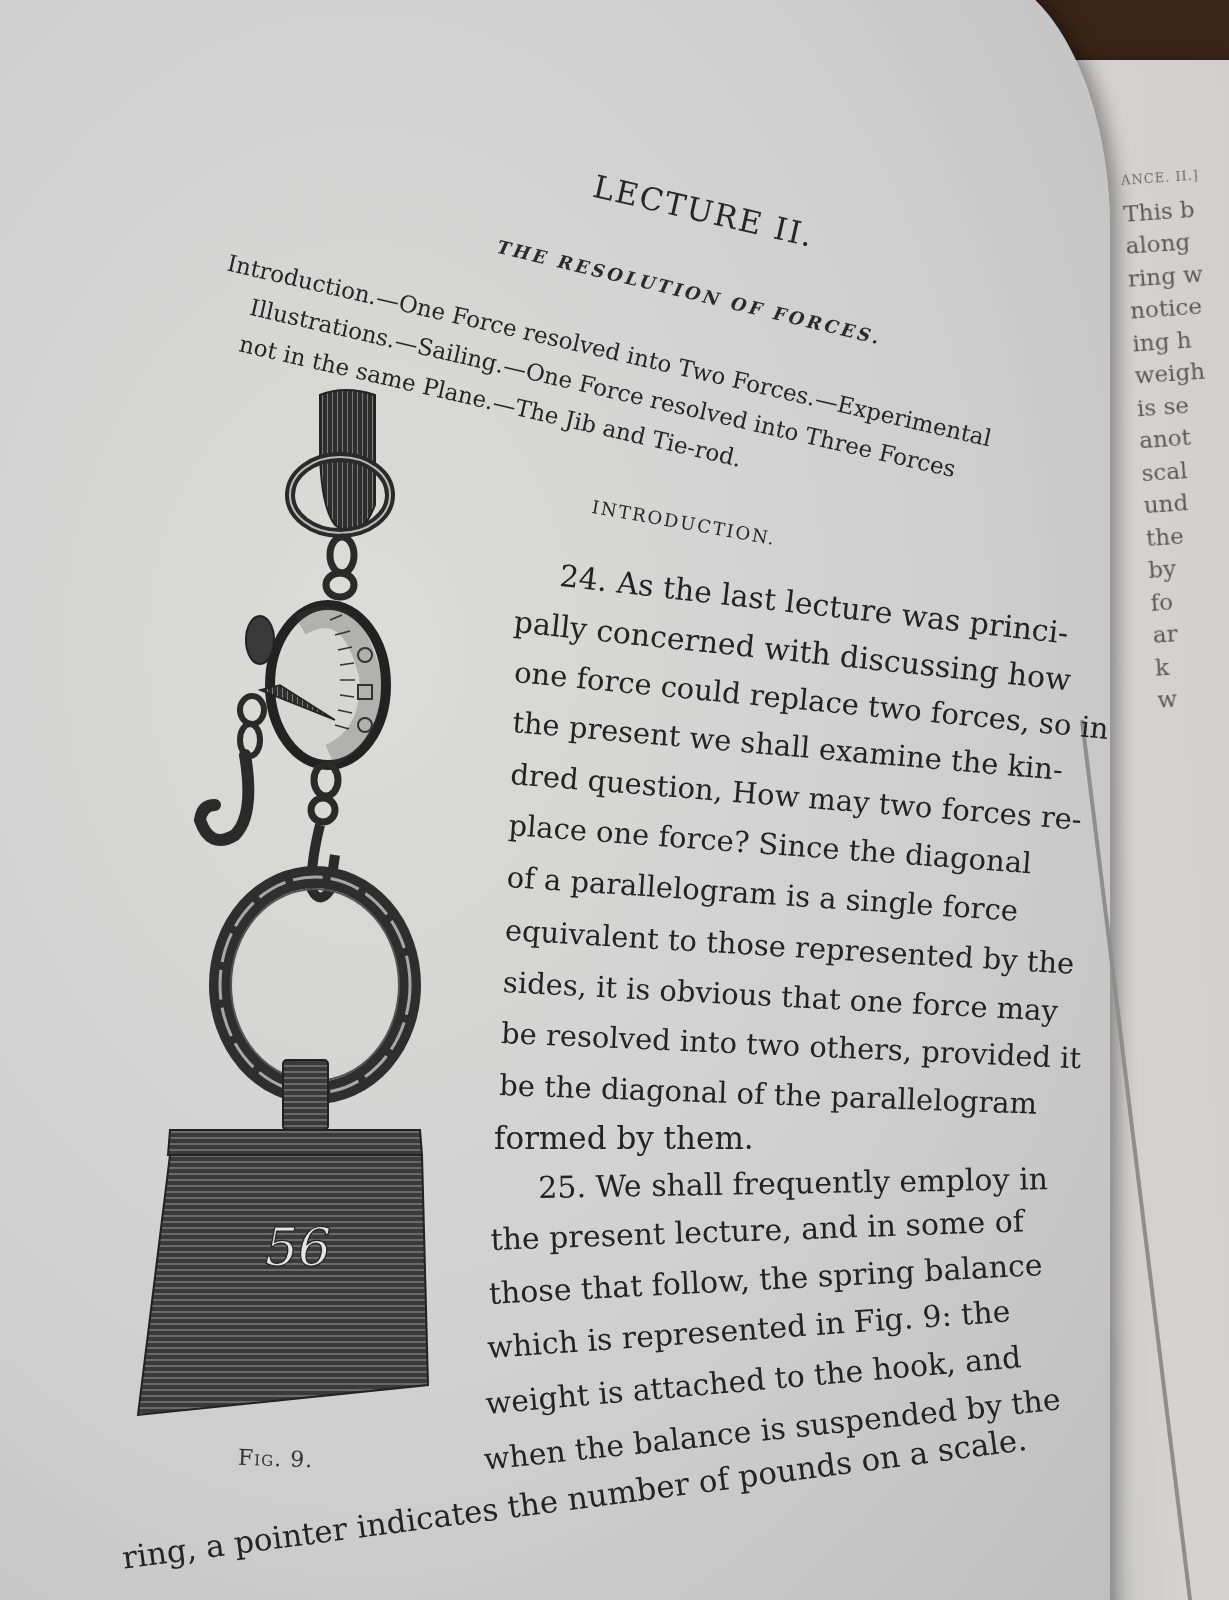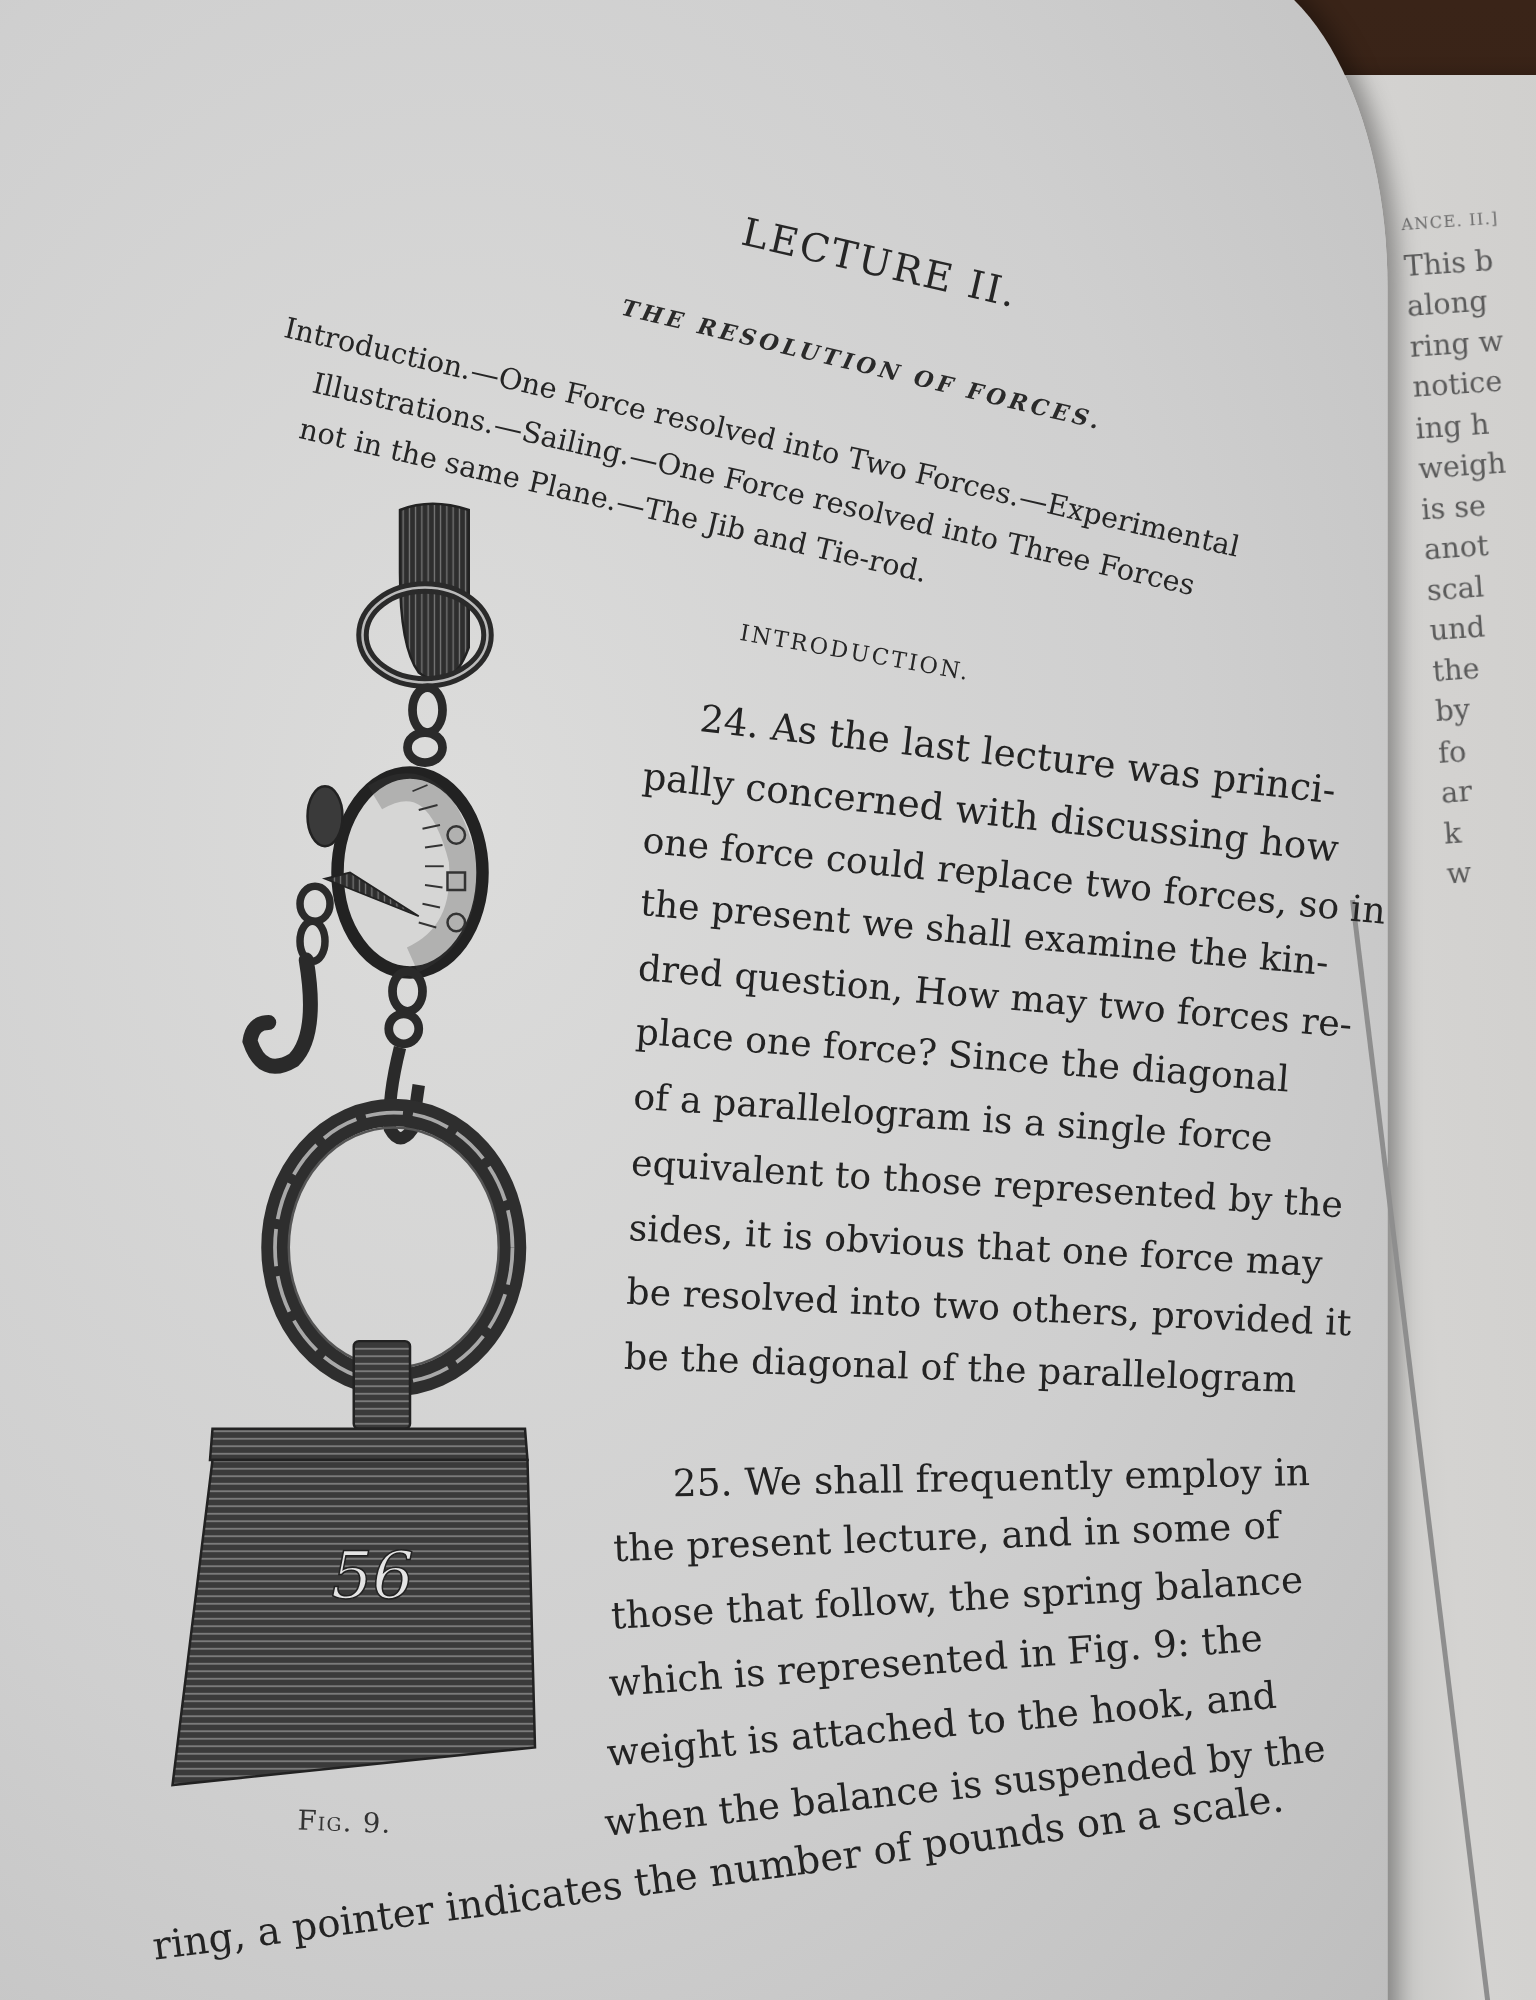--- a/index.html
+++ b/index.html
@@ -57,21 +57,21 @@
     transform: rotate(10deg); transform-origin: left top; white-space: nowrap; color:#262626;
   }
   .body-line {
     position: absolute; white-space: nowrap; font-size: 29px; color:#232323; transform-origin: left top;
   }
   .fig-caption {
     position: absolute; left: 238px; top: 1446px; font-size: 22px; letter-spacing: 1px; color:#333;
     font-variant: small-caps; transform: rotate(2deg);
   }
   
-  .figure { position: absolute; left: 130px; top: 398px; width: 310px; height: 1040px; }
+  .figure { position: absolute; left: 130px; top: 385px; width: 310px; height: 1040px; }
   .figure svg { width: 100%; height: 100%; }
 </style>
 </head>
 <body>
 
 <div class="scene"></div>
 <div class="right-page"></div>
 <div class="right-text">
   <div class="rh">ANCE. II.]</div>
   <div>This b</div>
@@ -111,20 +111,21 @@
   <div class="body-line" style="left:516px;top:604px;transform:rotate(6deg);font-size:30px;">pally concerned with discussing how</div>
   <div class="body-line" style="left:516px;top:655px;transform:rotate(5.5deg);font-size:29px;">one force could replace two forces, so in</div>
   <div class="body-line" style="left:514px;top:705px;transform:rotate(5deg);font-size:29px;">the present we shall examine the kin-</div>
   <div class="body-line" style="left:512px;top:757px;transform:rotate(4.6deg);font-size:29px;">dred question, How may two forces re-</div>
   <div class="body-line" style="left:510px;top:808px;transform:rotate(4.2deg);font-size:29px;">place one force?  Since the diagonal</div>
   <div class="body-line" style="left:508px;top:860px;transform:rotate(3.8deg);font-size:29px;">of a parallelogram is a single force</div>
   <div class="body-line" style="left:506px;top:913px;transform:rotate(3.4deg);font-size:29px;">equivalent to those represented by the</div>
   <div class="body-line" style="left:504px;top:965px;transform:rotate(3deg);font-size:29px;">sides, it is obvious that one force may</div>
   <div class="body-line" style="left:502px;top:1016px;transform:rotate(2.5deg);font-size:29px;">be resolved into two others, provided it</div>
   <div class="body-line" style="left:500px;top:1068px;transform:rotate(2deg);font-size:29px;">be the diagonal of the parallelogram</div>
+  <div class="body-line" style="left:494px;top:1120px;transform:rotate(0deg);font-size:31px;">formed by them.</div>
 
   <div class="body-line" style="left:538px;top:1170px;transform:rotate(-1deg);font-size:30px;">25. We shall frequently employ in</div>
   <div class="body-line" style="left:490px;top:1222px;transform:rotate(-2deg);font-size:30px;">the present lecture, and in some of</div>
   <div class="body-line" style="left:488px;top:1276px;transform:rotate(-3deg);font-size:30px;">those that follow, the spring balance</div>
   <div class="body-line" style="left:486px;top:1330px;transform:rotate(-4deg);font-size:30px;">which is represented in Fig. 9: the</div>
   <div class="body-line" style="left:484px;top:1386px;transform:rotate(-5deg);font-size:30px;">weight is attached to the hook, and</div>
   <div class="body-line" style="left:482px;top:1442px;transform:rotate(-6deg);font-size:30px;">when the balance is suspended by the</div>
   <div class="body-line" style="left:120px;top:1540px;transform:rotate(-7.5deg);font-size:31px;">ring, a pointer indicates the number of pounds on a scale.</div>
 
   <div class="figure">

